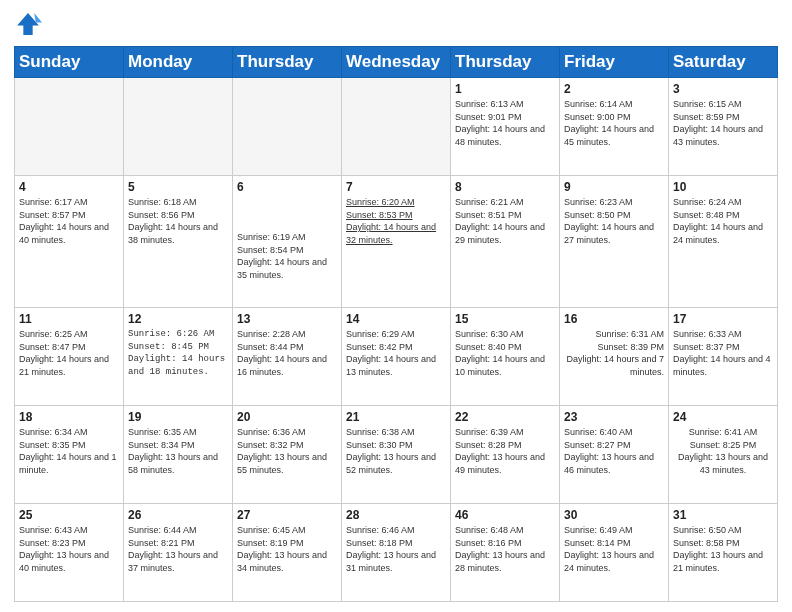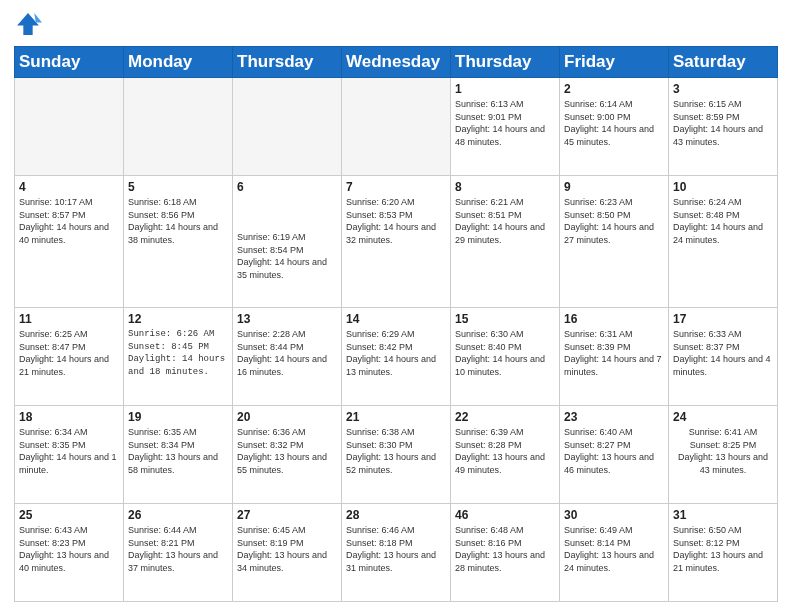--- a/index.html
+++ b/index.html
@@ -153,39 +153,39 @@
           <td>
             <span class="day-number">3</span>
             <div class="day-info" style="white-space: pre-line;">Sunrise: 6:15 AM
 Sunset: 8:59 PM
 Daylight: 14 hours and 43 minutes.</div>
           </td>
         </tr>
         <tr>
           <td>
             <span class="day-number">4</span>
-            <div class="day-info" style="white-space: pre-line;">Sunrise: 10:17 AM
+            <div class="day-info" style="white-space: pre-line;">Sunrise: 6:17 AM
 Sunset: 8:57 PM
 Daylight: 14 hours and 40 minutes.</div>
           </td>
           <td>
             <span class="day-number">5</span>
             <div class="day-info" style="white-space: pre-line;">Sunrise: 6:18 AM
 Sunset: 8:56 PM
 Daylight: 14 hours and 38 minutes.</div>
           </td>
           <td>
             <span class="day-number">6</span>
             <div class="day-info" style="white-space: pre-line; margin-top: 37px;">Sunrise: 6:19 AM
 Sunset: 8:54 PM
 Daylight: 14 hours and 35 minutes.</div>
           </td>
           <td>
             <span class="day-number">7</span>
-            <div class="day-info" style="white-space: pre-line;">Sunrise: 6:20 AM
+            <div class="day-info" style="white-space: pre-line; text-decoration: underline;">Sunrise: 6:20 AM
 Sunset: 8:53 PM
 Daylight: 14 hours and 32 minutes.</div>
           </td>
           <td>
             <span class="day-number">8</span>
             <div class="day-info" style="white-space: pre-line;">Sunrise: 6:21 AM
 Sunset: 8:51 PM
 Daylight: 14 hours and 29 minutes.</div>
           </td>
           <td>
@@ -227,21 +227,21 @@
 Daylight: 14 hours and 13 minutes.</div>
           </td>
           <td>
             <span class="day-number">15</span>
             <div class="day-info" style="white-space: pre-line;">Sunrise: 6:30 AM
 Sunset: 8:40 PM
 Daylight: 14 hours and 10 minutes.</div>
           </td>
           <td>
             <span class="day-number">16</span>
-            <div class="day-info" style="white-space: pre-line;">Sunrise: 6:31 AM
+            <div class="day-info" style="white-space: pre-line; text-align: right;">Sunrise: 6:31 AM
 Sunset: 8:39 PM
 Daylight: 14 hours and 7 minutes.</div>
           </td>
           <td>
             <span class="day-number">17</span>
             <div class="day-info" style="white-space: pre-line;">Sunrise: 6:33 AM
 Sunset: 8:37 PM
 Daylight: 14 hours and 4 minutes.</div>
           </td>
         </tr>
@@ -322,19 +322,19 @@
           </td>
           <td>
             <span class="day-number">30</span>
             <div class="day-info" style="white-space: pre-line;">Sunrise: 6:49 AM
 Sunset: 8:14 PM
 Daylight: 13 hours and 24 minutes.</div>
           </td>
           <td>
             <span class="day-number">31</span>
             <div class="day-info" style="white-space: pre-line;">Sunrise: 6:50 AM
-Sunset: 8:12 PM
+Sunset: 8:58 PM
 Daylight: 13 hours and 21 minutes.</div>
           </td>
         </tr>
       </tbody>
   </table>
 </div>
 
 </body></html>

